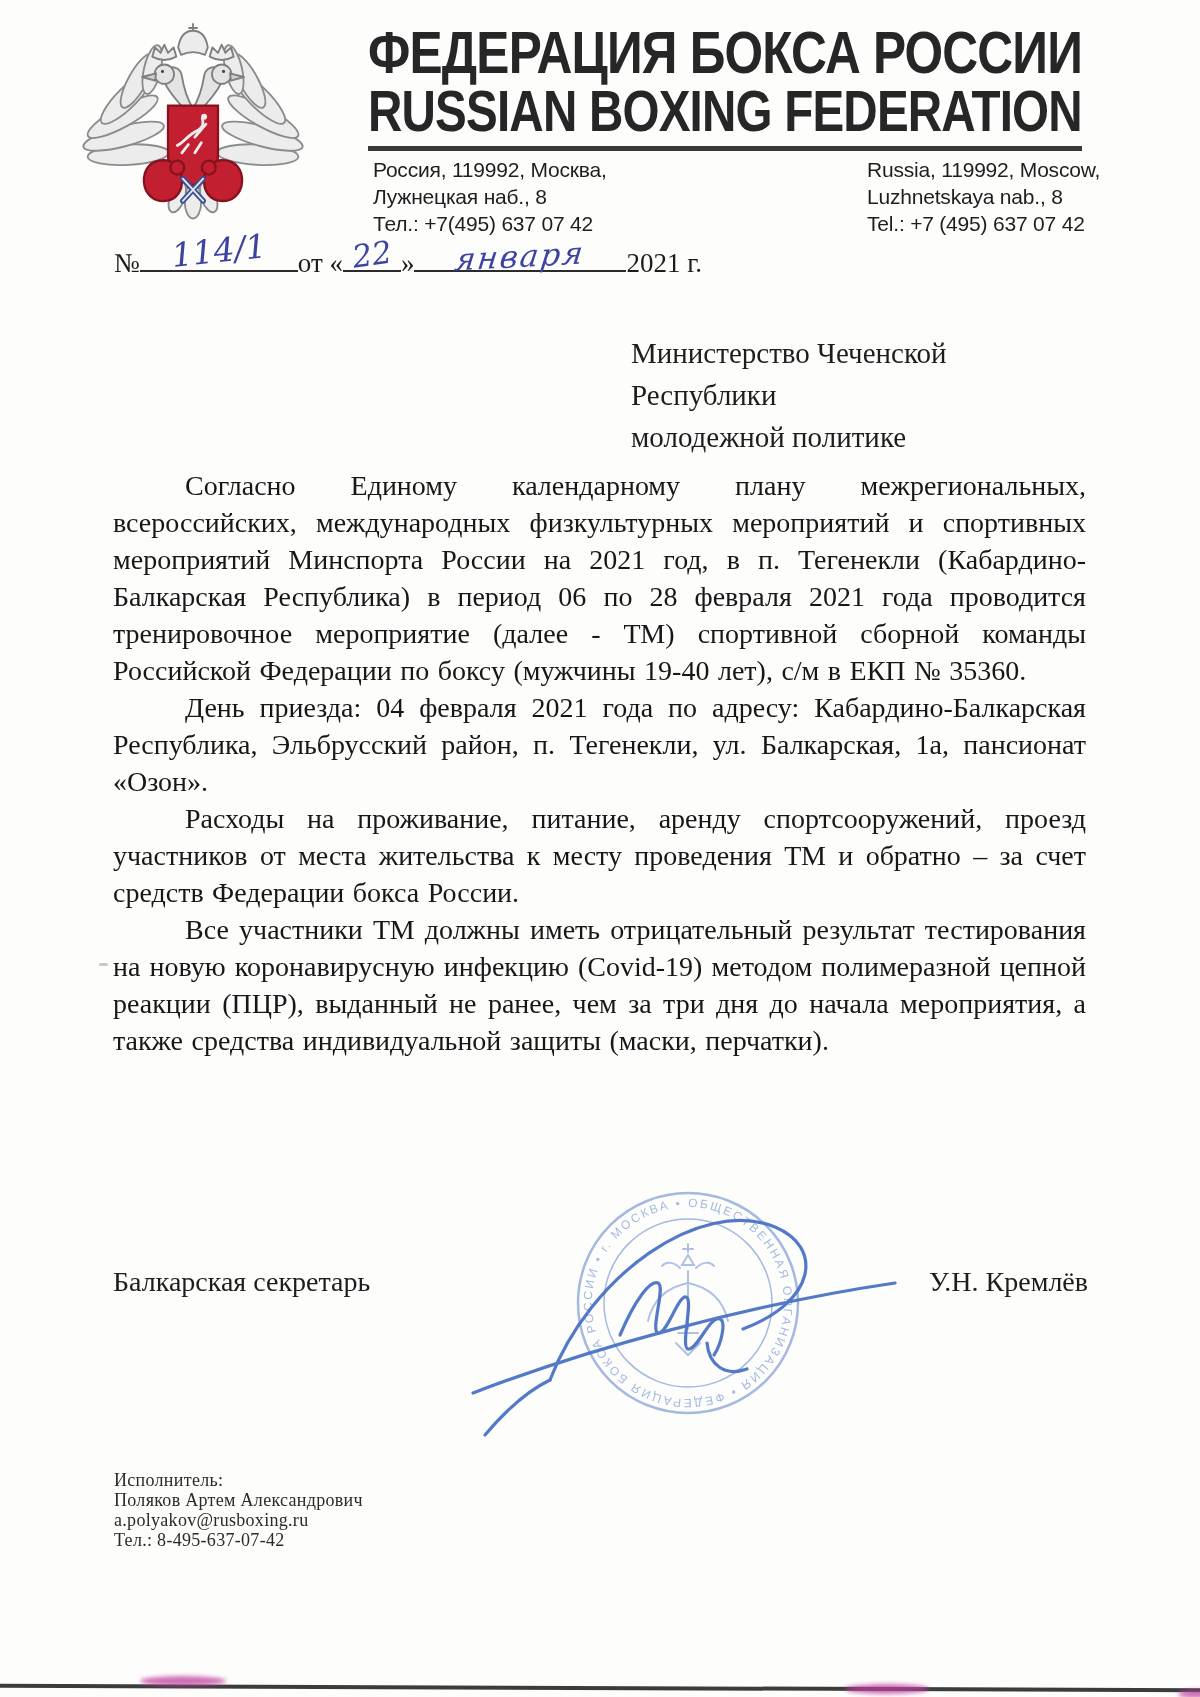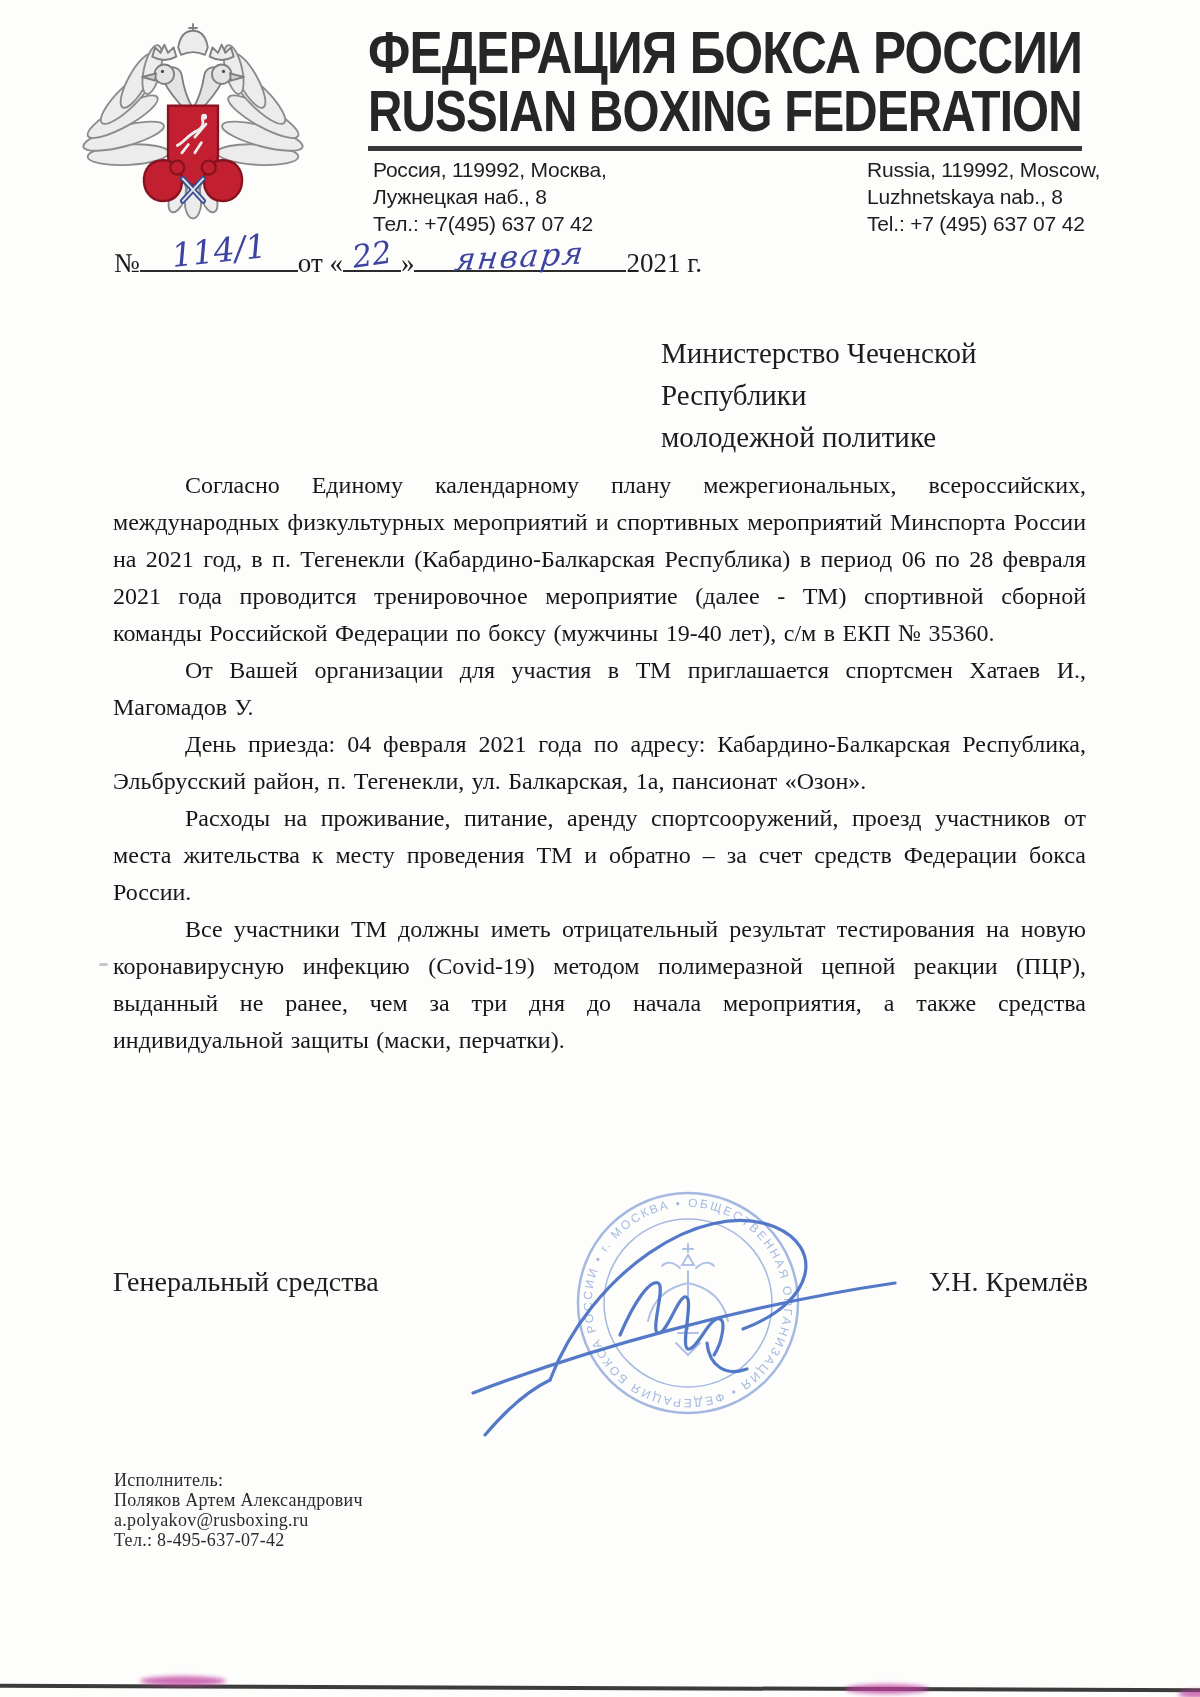--- a/index.html
+++ b/index.html
@@ -32,25 +32,25 @@
   .blank-day { width:58px; }
   .blank-month { width:212px; }
   .hw { position:absolute; left:50%; bottom:-2px; white-space:nowrap;
         color:#3d43a0; font-family:"DejaVu Serif", serif; font-style:italic; }
   .hw-number { font-size:33px; transform:translateX(-50%) rotate(-6deg); bottom:0px; }
   .hw-day { font-size:31px; transform:translateX(-50%) rotate(-8deg); bottom:-2px; }
   .hw-month { font-size:31px; transform:translateX(-50%) rotate(-3deg) skewX(-10deg); bottom:-4px; letter-spacing:2px; }
 
   
   .recipient { position:absolute; left:631px; top:332px; width:450px;
-               font-size:29px; line-height:42px; color:#1d1d1d;margin-left:30px; }
+               font-size:29px; line-height:42px; color:#1d1d1d; }
 
   
   .body-text { position:absolute; left:113px; top:467px; width:973px;
-               font-size:24px; line-height:37px; text-align:justify; color:#171717; }
+               font-size:28px; line-height:37px; text-align:justify; color:#171717; }
   .body-text p { text-indent:72px; word-spacing:1.5px; }
 
   
   .sign-row { position:absolute; left:113px; top:1266px; width:975px;
               display:flex; justify-content:space-between; font-size:28px; color:#1d1d1d; }
   .stamp-wrap { position:absolute; left:455px; top:1133px; width:470px; height:344px; pointer-events:none; }
 
   
   .footer { position:absolute; left:114px; top:1470px; font-size:18px; line-height:20px;
             color:#2a2a2a; letter-spacing:0.3px; }
@@ -152,28 +152,27 @@
   <span>№</span><span class="blank blank-number"><span class="hw hw-number">114/1</span></span><span>от «</span><span class="blank blank-day"><span class="hw hw-day">22</span></span><span>»</span><span class="blank blank-month"><span class="hw hw-month">января</span></span><span>2021 г.</span>
 </div>
 
 <div class="recipient">
   <div>Министерство Чеченской Республики</div>
   <div>молодежной политике</div>
 </div>
 
 <div class="body-text">
   <p>Согласно Единому календарному плану межрегиональных, всероссийских, международных физкультурных мероприятий и спортивных мероприятий Минспорта России на 2021 год, в п. Тегенекли (Кабардино-Балкарская Республика) в период 06 по 28 февраля 2021 года проводится тренировочное мероприятие (далее - ТМ) спортивной сборной команды Российской Федерации по боксу (мужчины 19-40 лет), с/м в ЕКП № 35360.</p>
-  <p>От Вашей организации для участия в ТМ приглашается спортсмен Хатаев И., Магомадов У.</p>
   <p>День приезда: 04 февраля 2021 года по адресу: Кабардино-Балкарская Республика, Эльбрусский район, п. Тегенекли, ул. Балкарская, 1а, пансионат «Озон».</p>
   <p>Расходы на проживание, питание, аренду спортсооружений, проезд участников от места жительства к месту проведения ТМ и обратно – за счет средств Федерации бокса России.</p>
   <p>Все участники ТМ должны иметь отрицательный результат тестирования на новую коронавирусную инфекцию (Covid-19) методом полимеразной цепной реакции (ПЦР), выданный не ранее, чем за три дня до начала мероприятия, а также средства индивидуальной защиты (маски, перчатки).</p>
 </div>
 
 <div class="sign-row">
-  <span>Генеральный средства</span>
+  <span>Балкарская секретарь</span>
   <span>У.Н. Кремлёв</span>
 </div>
 
 <div class="stamp-wrap">
   <svg viewBox="0 0 470 344" width="470" height="344" aria-hidden="true">
 
     <g opacity="0.8">
       <circle cx="233" cy="170" r="110" fill="none" stroke="#8ea8da" stroke-width="2.5"></circle>
       <circle cx="233" cy="170" r="84" fill="none" stroke="#8ea8da" stroke-width="1.5"></circle>
       <defs>

